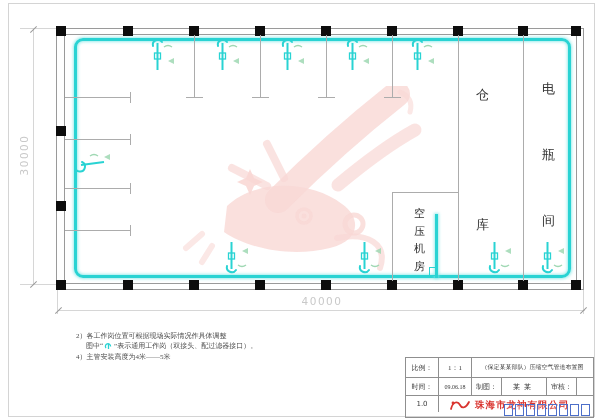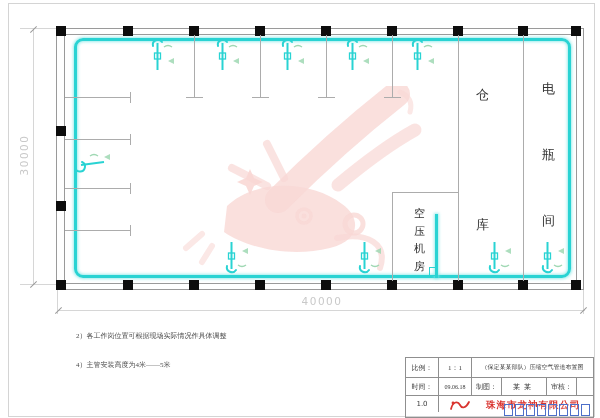--- a/index.html
+++ b/index.html
@@ -28,21 +28,21 @@
   #notes .nline{height:10px}
   #notes .indent{padding-left:10px}
   .note-icon{display:inline-block;vertical-align:-2px;margin:0 1px}
   #titleblock{position:absolute;left:405px;top:357px;width:189px;height:61px;
               border:1px solid #8f8f8f;box-sizing:border-box}
   #titleblock .cell{position:absolute;display:flex;align-items:center;justify-content:center;
                     font-size:7px;color:#3a3a3a;white-space:nowrap;box-sizing:border-box}
   #titleblock .small{font-size:6px}
   .bold{font-weight:normal}
   #company-cell{position:absolute;left:33px;top:39px;width:155px;height:16px;display:flex;
-                align-items:center;gap:15px;padding-left:10px;box-sizing:border-box}
+                align-items:center;gap:4px;padding-left:10px;box-sizing:border-box}
   #company-name{color:#d9342f;font-weight:bold;font-size:9.5px;letter-spacing:1px}
   #tofu-row{position:absolute;left:504px;top:404px;display:flex;gap:2px}
   .tofu{width:9px;height:12px;border:1px solid #4d6fc9;box-sizing:border-box;background:rgba(255,255,255,.2)}
 </style>
 </head>
 <body>
 
 <div id="sheet-border"></div>
 
 <svg id="watermark" width="252" height="202" viewBox="0 0 252 202">
@@ -202,21 +202,27 @@
     <div class="vlabel" style="left: 412px; top: 206px; height: 68px; font-size: 11px;">
       <span>空</span>
       <span>压</span>
       <span>机</span>
       <span>房</span>
     </div>
   </div>
 
 <div id="notes">
   <div class="nline">2）各工作岗位置可根据现场实际情况作具体调整</div>
-  <div class="nline" style="margin-top:19px">4）主管安装高度为4米——5米</div>
+  <div class="nline indent">
+    <span>图中“</span><svg class="note-icon" width="9" height="9" viewBox="0 0 9 9">
+        <path d="M2 7 a2.6 2.6 0 1 1 4.6 -1.6" fill="none" stroke="#29d3d3" stroke-width="1.3"></path>
+        <line x1="4.5" y1="3" x2="4.5" y2="8" stroke="#29d3d3" stroke-width="1.3"></line>
+      </svg><span>”表示通用工作岗（双接头、配过滤器接口）。</span>
+  </div>
+  <div class="nline" style="margin-top:1px">4）主管安装高度为4米——5米</div>
 </div>
 
 <div id="titleblock">
   <div class="gline" style="left:0;top:19px;width:187px;height:1px;background:#8f8f8f"></div>
   <div class="gline" style="left:0;top:37px;width:187px;height:1px;background:#8f8f8f"></div>
   <div class="gline" style="left:32px;top:0;width:1px;height:54px;background:#8f8f8f"></div>
   <div class="gline" style="left:65px;top:0;width:1px;height:37px;background:#8f8f8f"></div>
   <div class="gline" style="left:95px;top:20px;width:1px;height:17px;background:#8f8f8f"></div>
   <div class="gline" style="left:140px;top:20px;width:1px;height:17px;background:#8f8f8f"></div>
   <div class="gline" style="left:170px;top:20px;width:1px;height:17px;background:#8f8f8f"></div>

